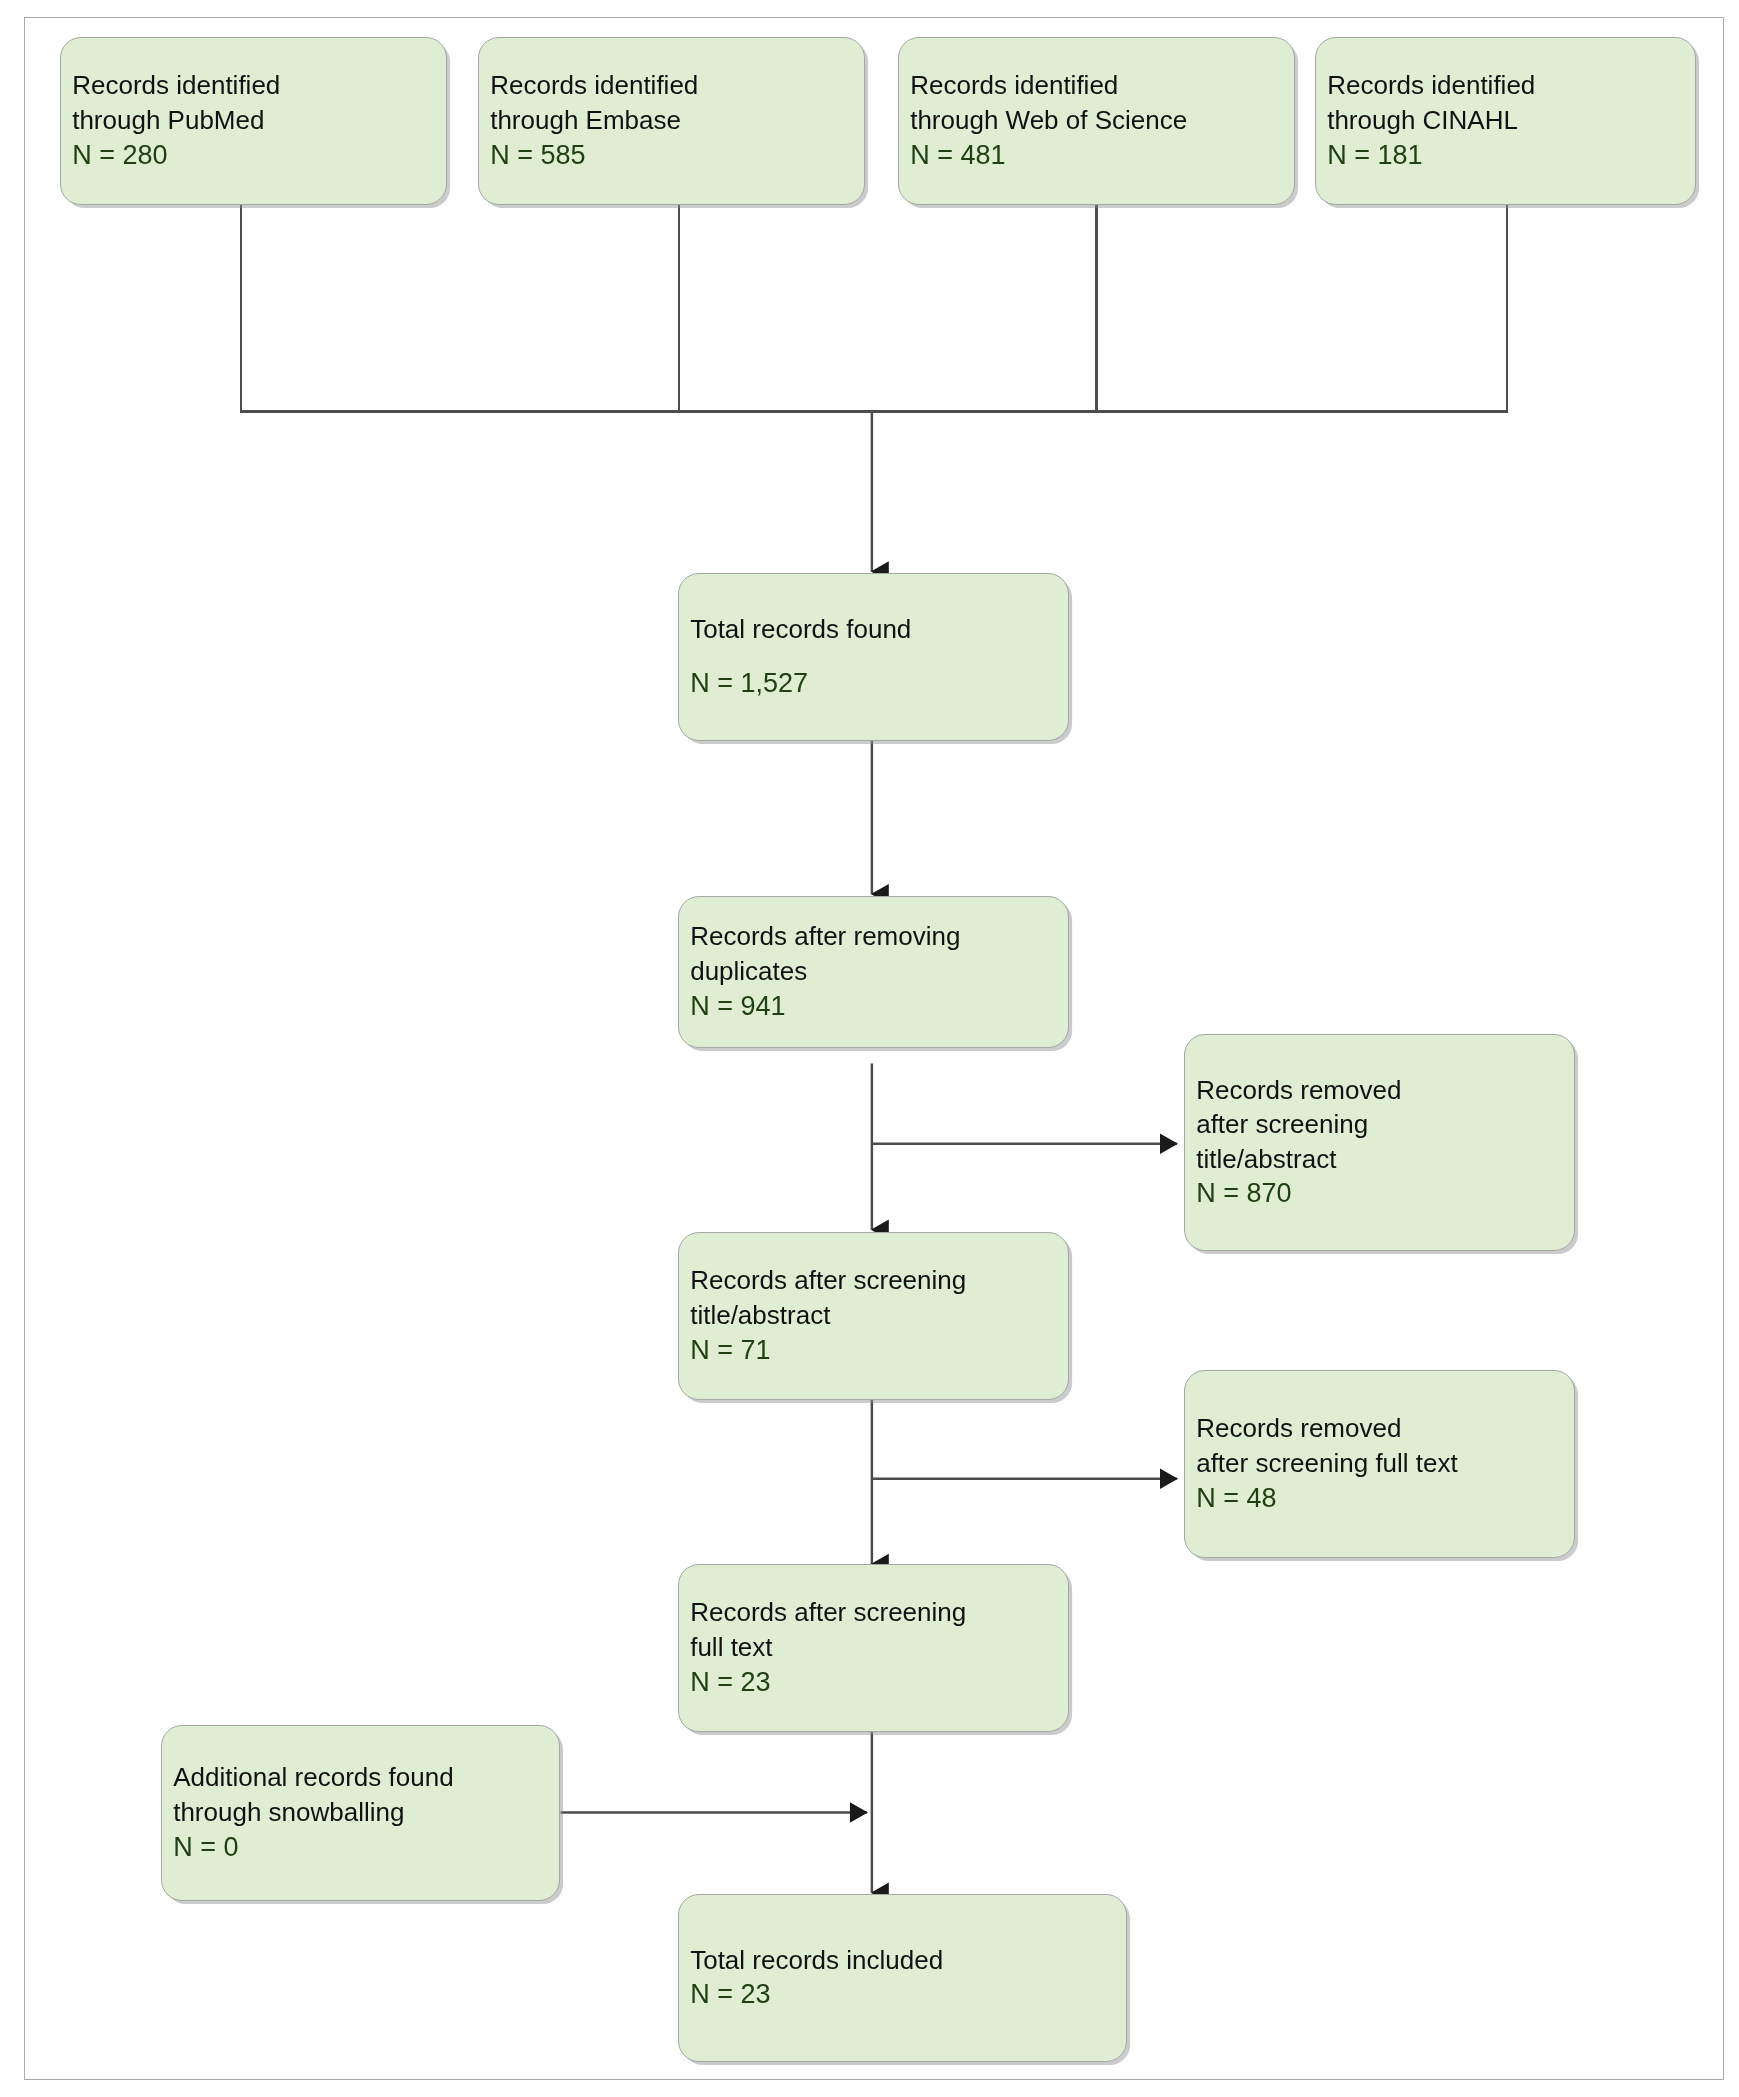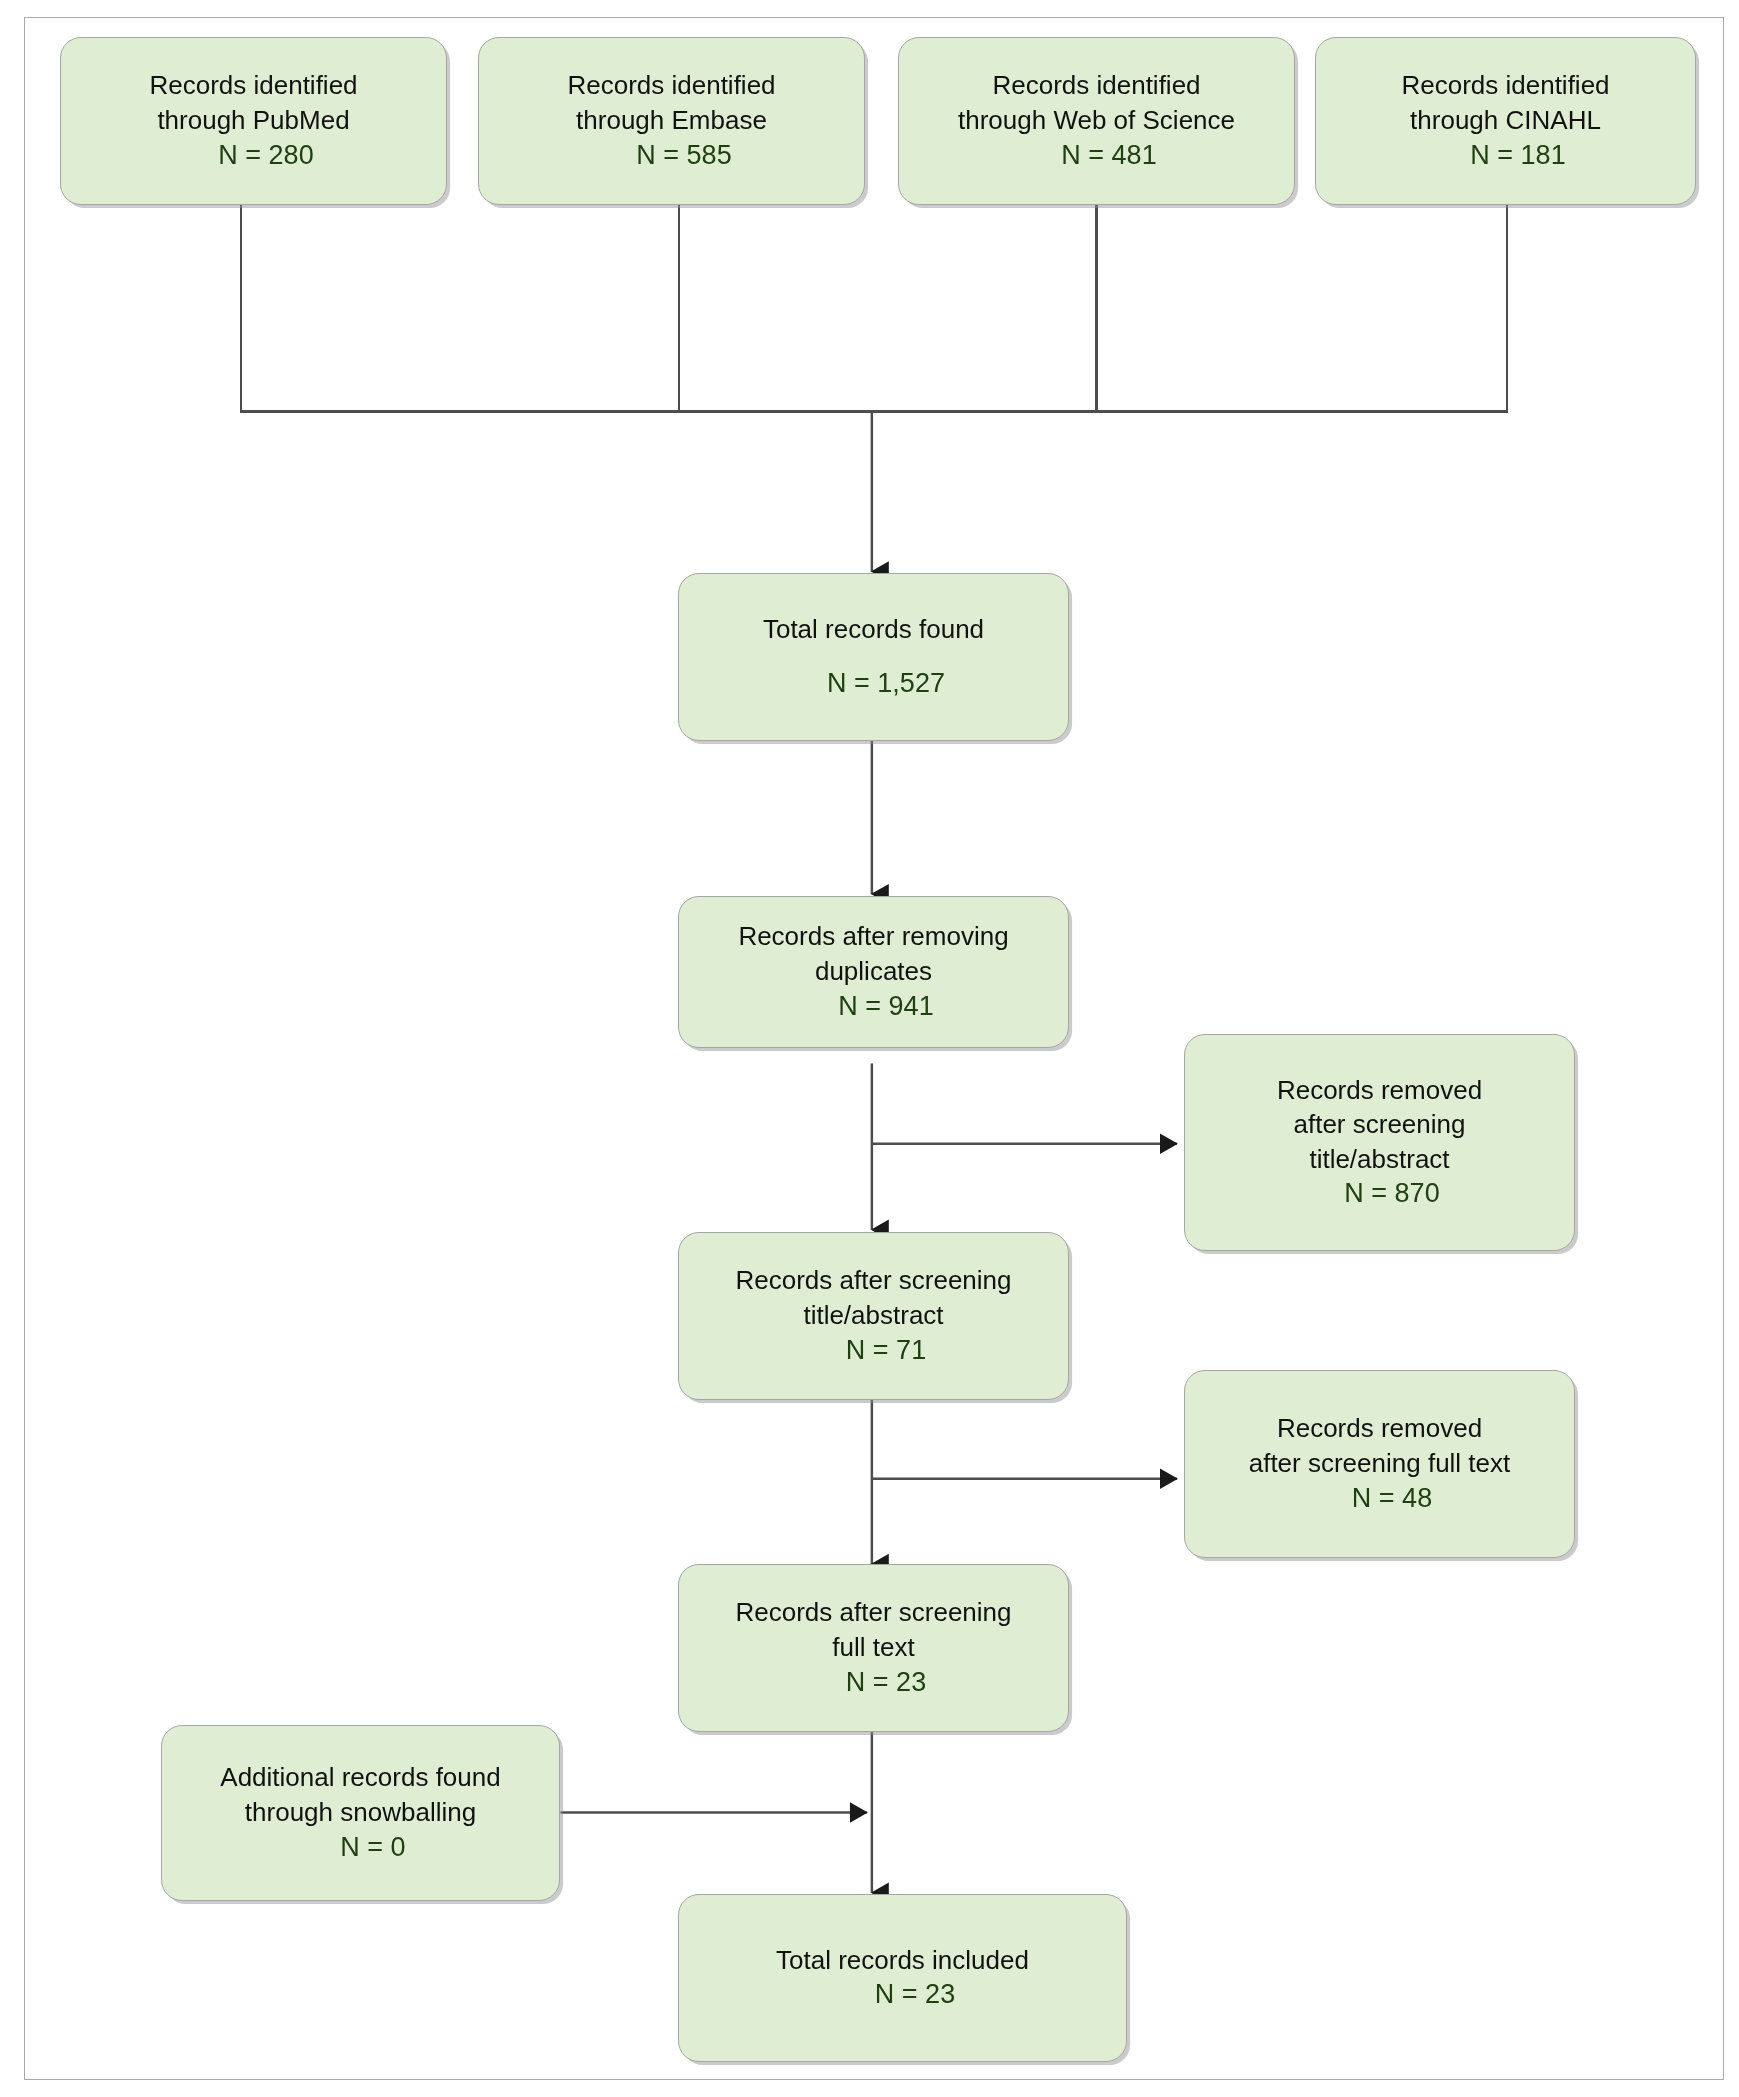--- a/index.html
+++ b/index.html
@@ -38,39 +38,38 @@
   }
   .node {
     position: absolute;
     box-sizing: border-box;
     background: #dfeed3;
     border: 1.9px solid #a6a6a6;
     border-radius: 21px;
     box-shadow: 3.7px 3.7px 0 -0.6px rgba(140,140,140,0.45);
     display: flex;
     flex-direction: column;
-    align-items: center;
+    align-items: flex-start;
     justify-content: center;
     text-align: center;
     padding: 6.2px 11.2px;
   }
   .node .line {
     display: block;
     color: #111111;
     font-size: 26px;
     line-height: 1.33;
     white-space: nowrap;
   }
   .node .count {
     display: block;
     color: #1f4011;
     font-size: 27px;
     line-height: 1.33;
     white-space: nowrap;
-    margin-left: 25px;
   }
 </style>
 </head>
 <body>
 
 <div id="canvas">
 
   <div id="frame"></div>
 
   <svg id="wires" viewBox="0 0 2794 3368" xmlns="http://www.w3.org/2000/svg">

